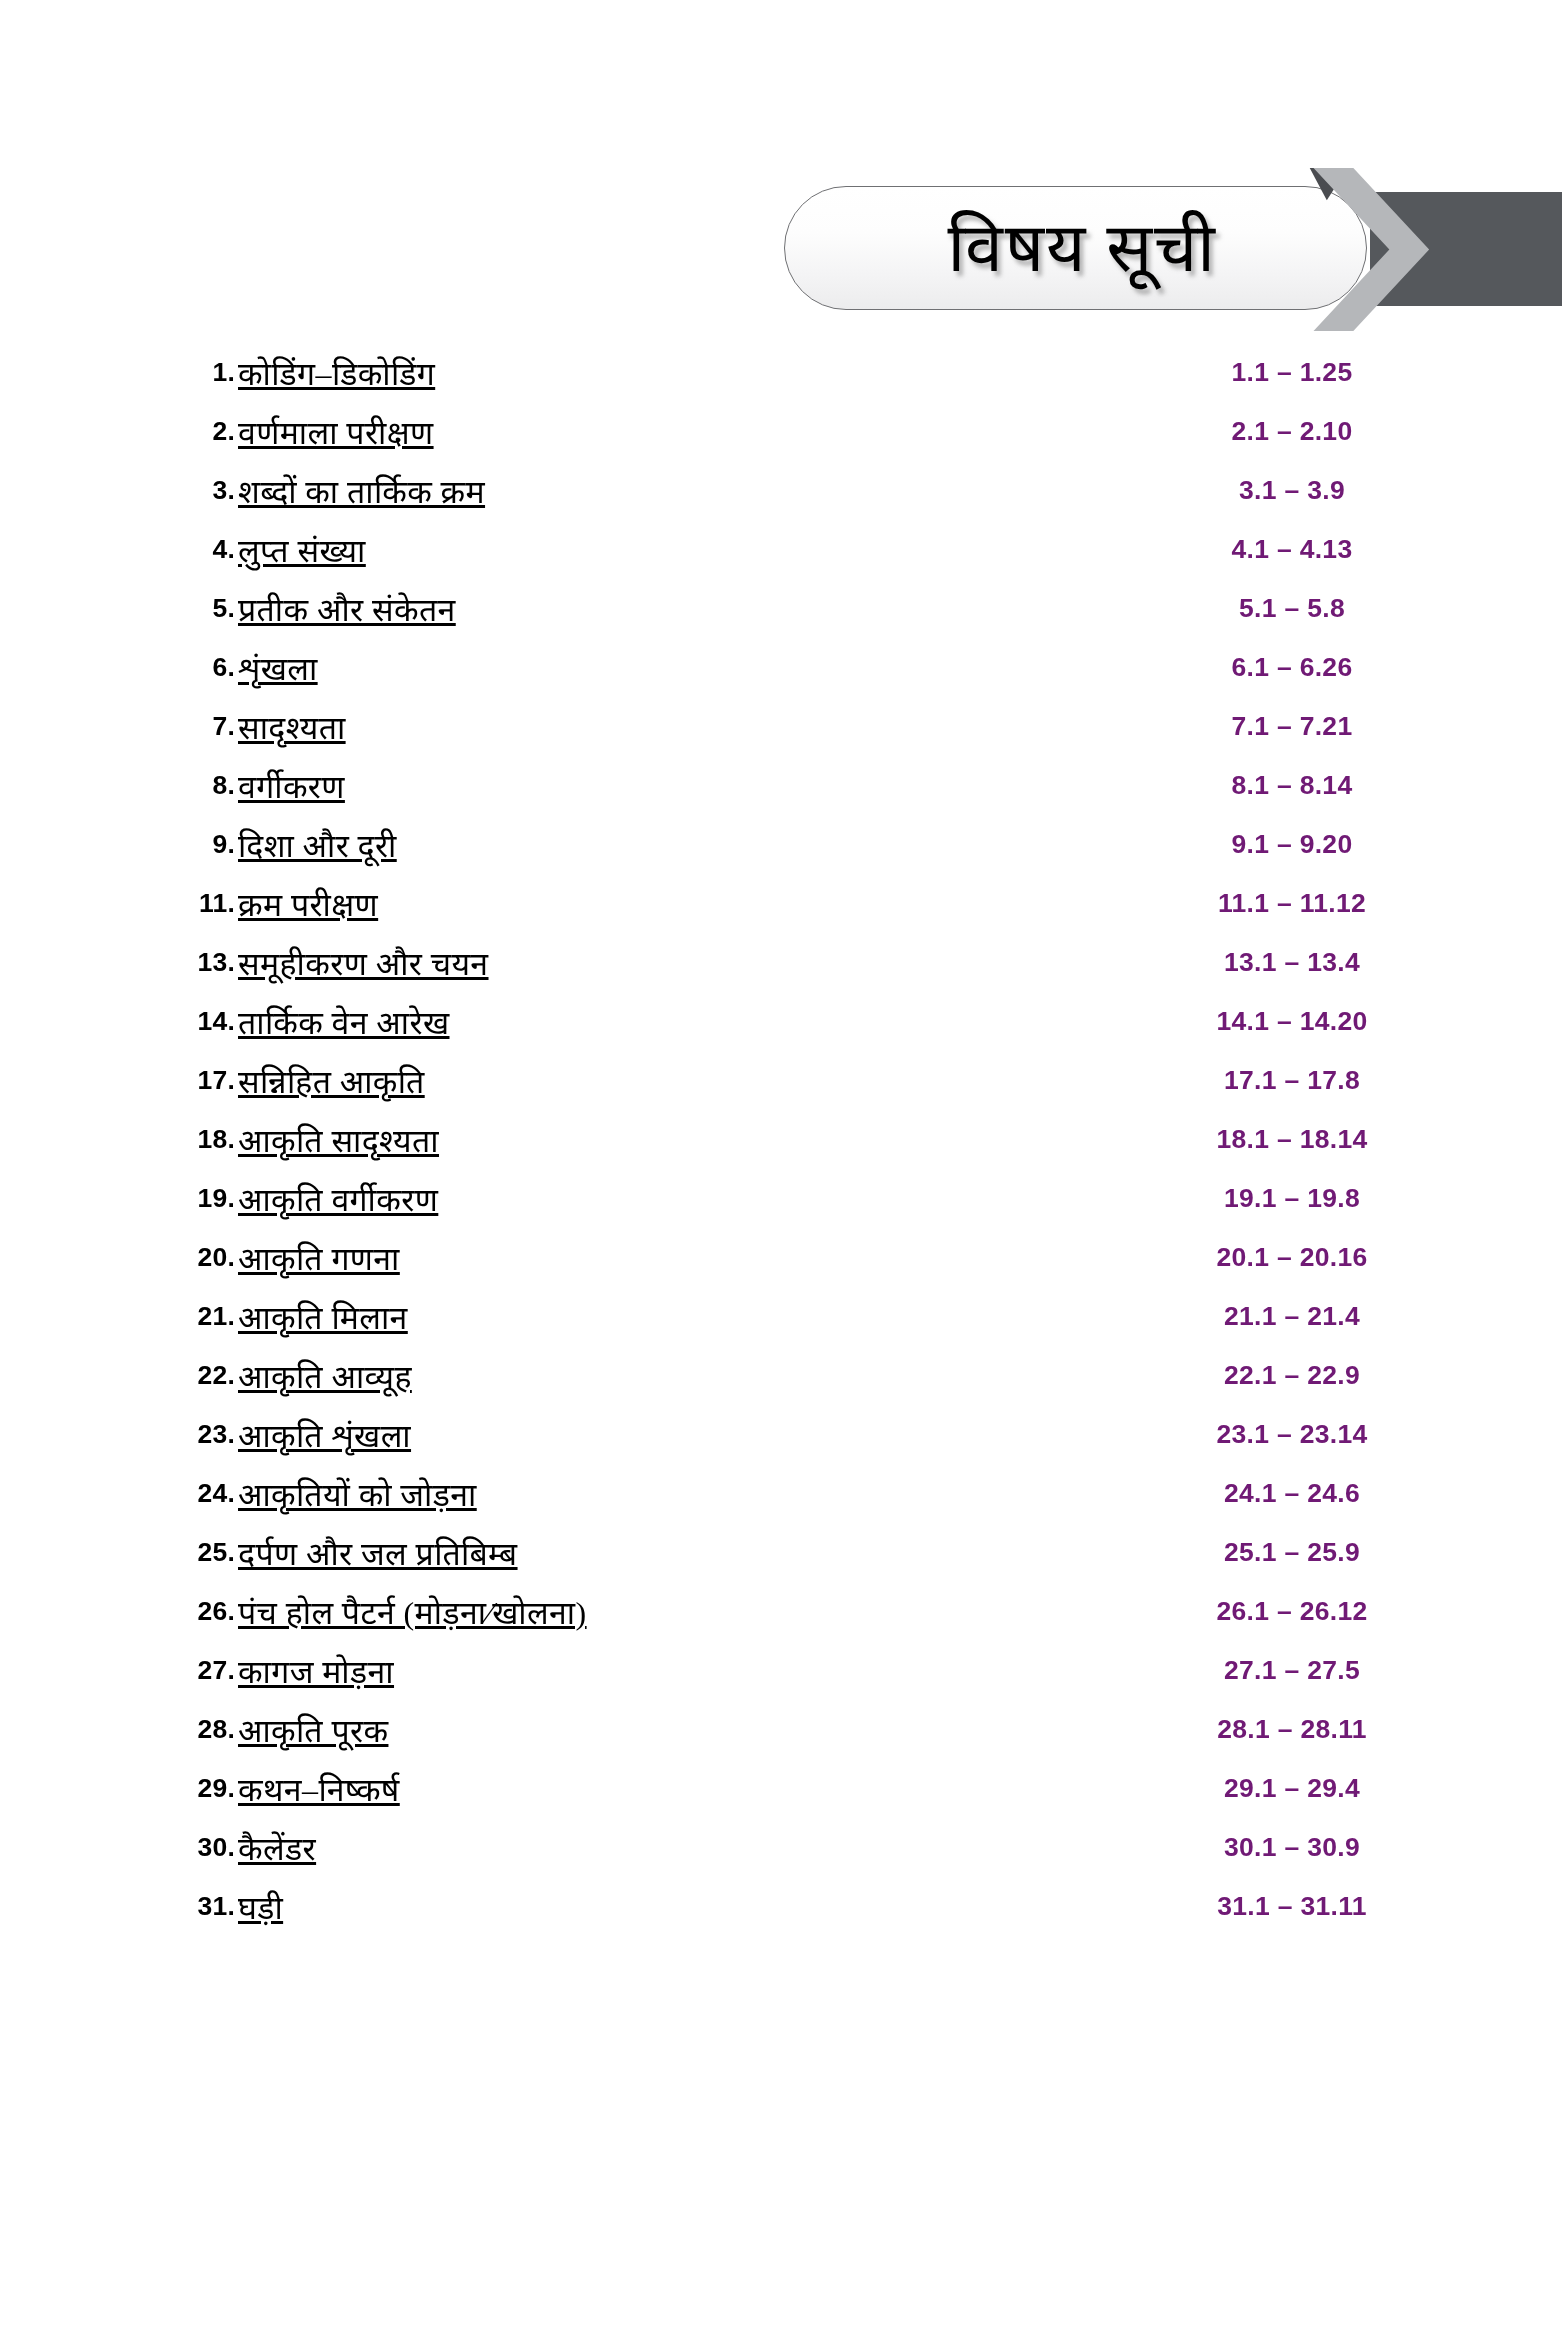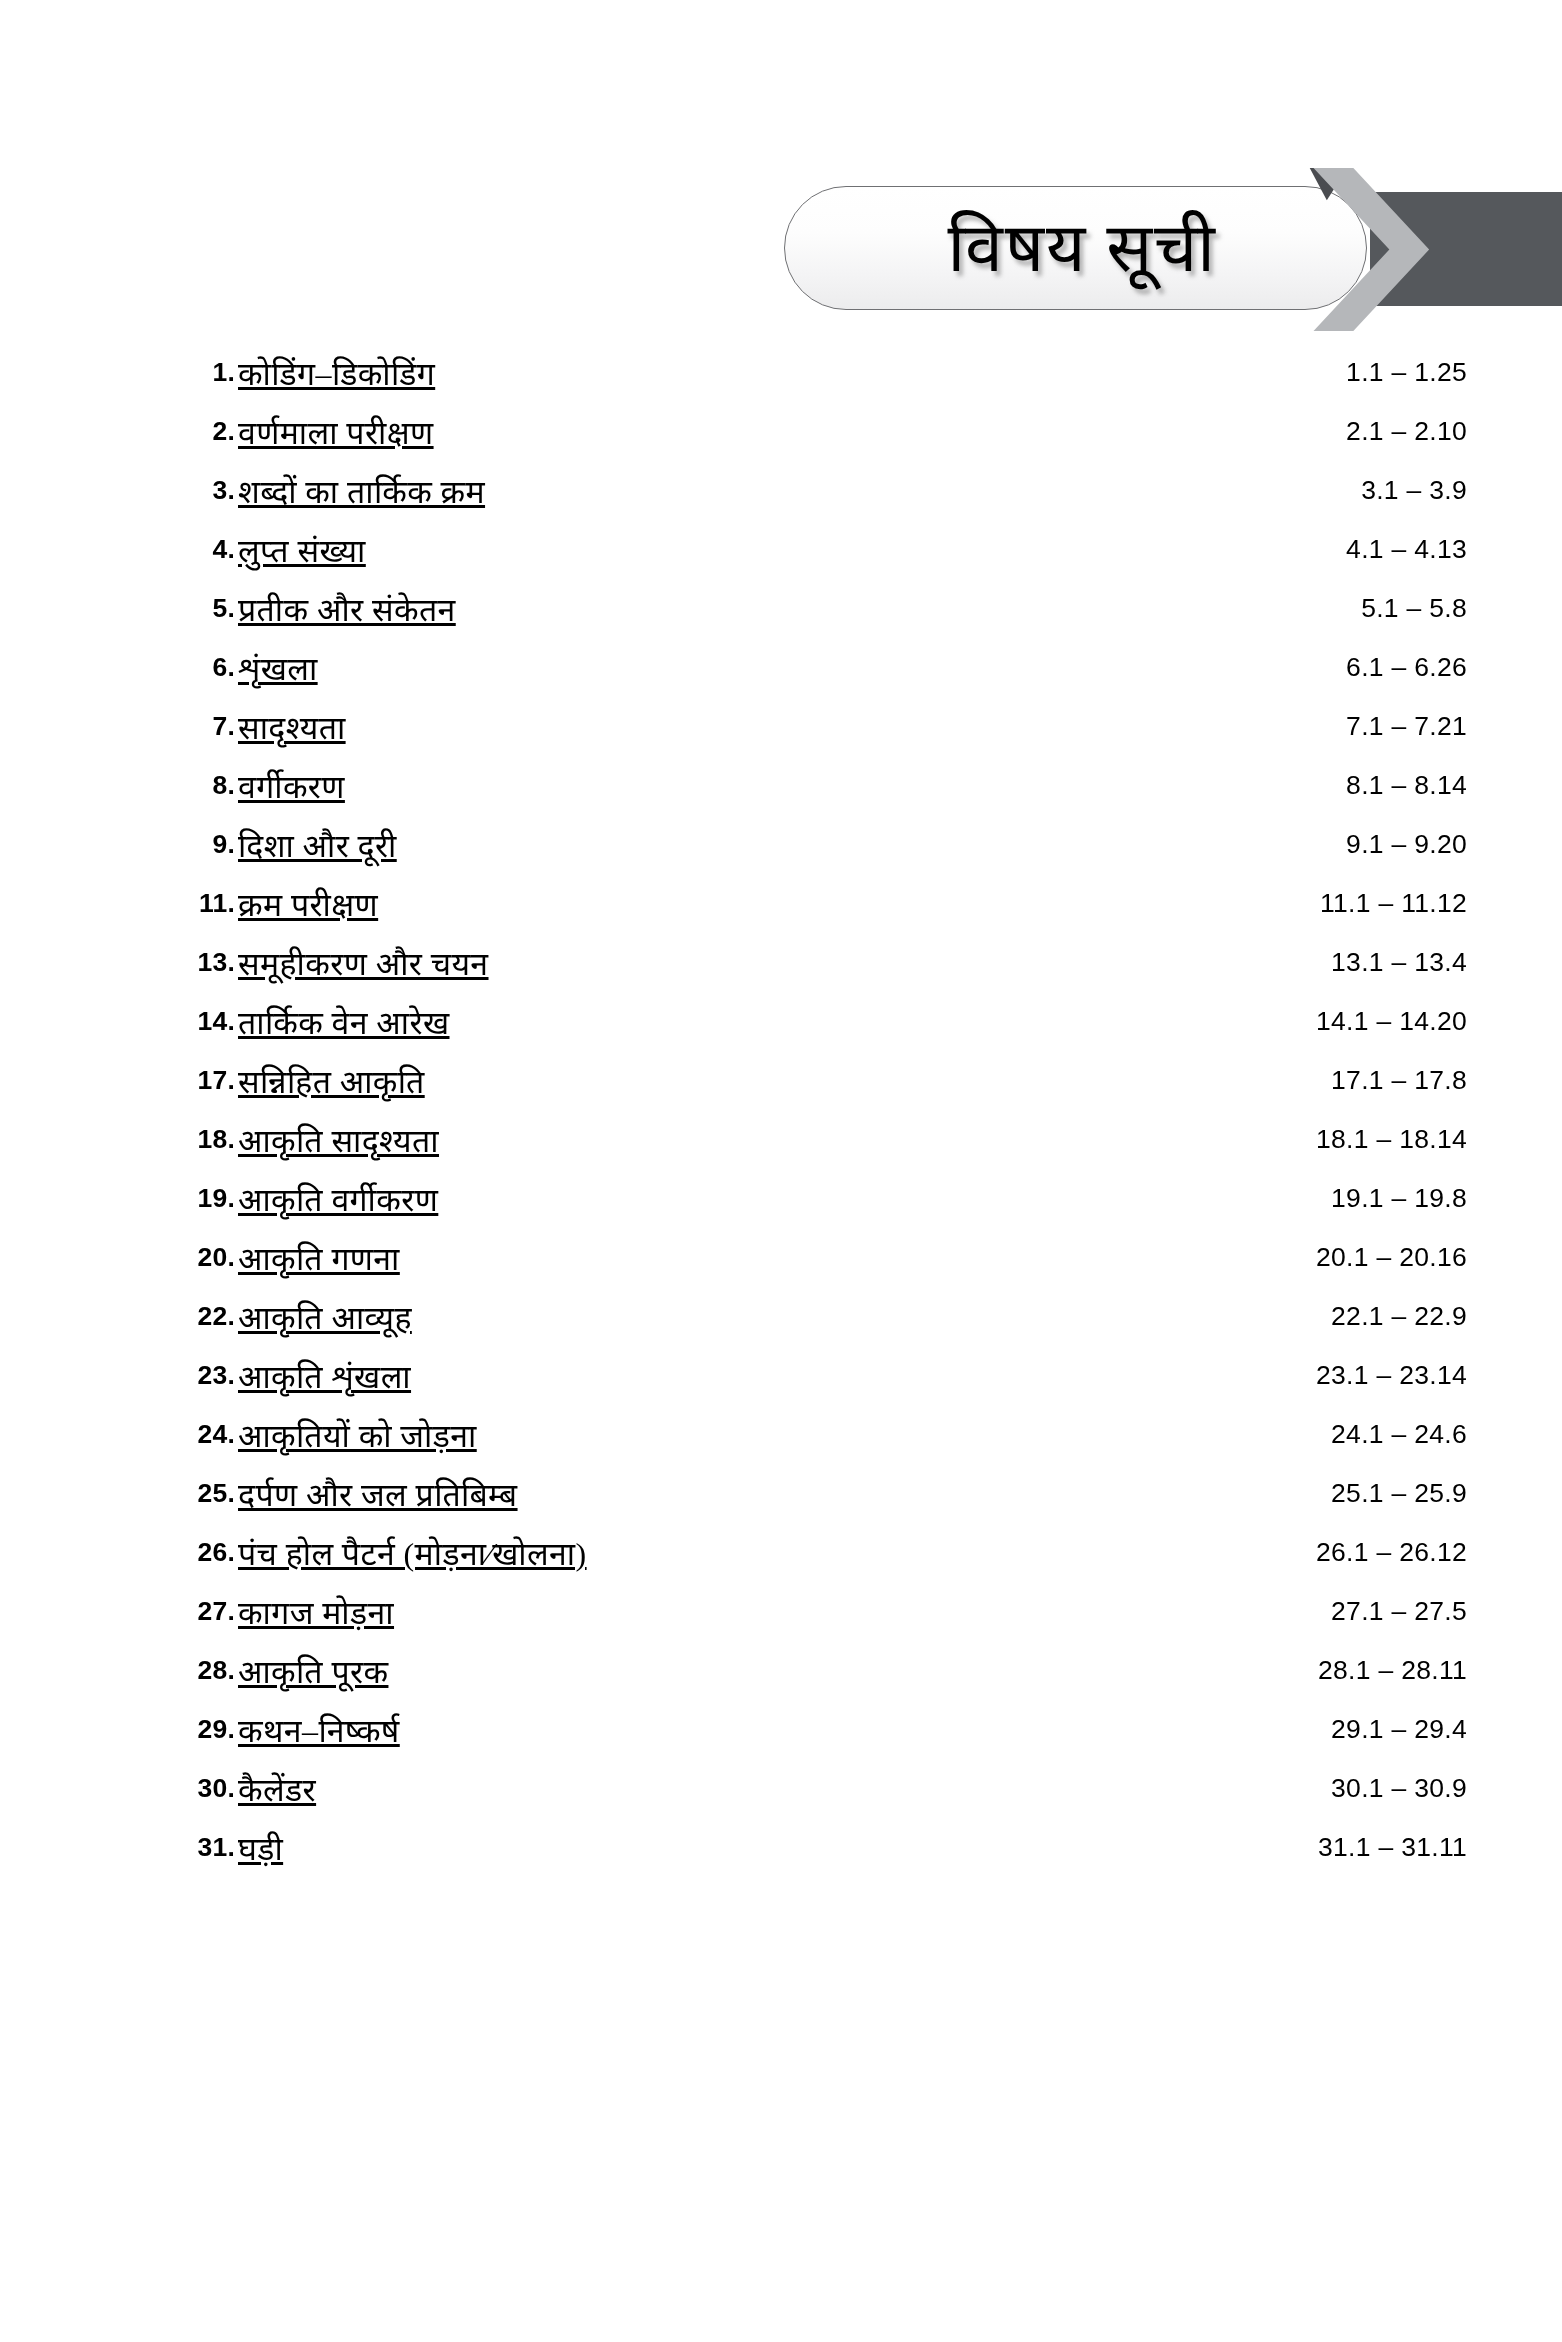--- a/index.html
+++ b/index.html
@@ -106,25 +106,25 @@
     font-size: 32px;
     color: #000;
     letter-spacing: 0.4px;
     white-space: nowrap;
     text-decoration: underline;
   }
   .toc-pages {
     position: absolute;
     left: 1117px;
     width: 350px;
-    text-align: right;
+    text-align: center;
     font-family: "Liberation Sans", "DejaVu Sans", sans-serif;
-    font-weight: normal;
+    font-weight: bold;
     font-size: 26.5px;
-    color: #000000;
+    color: #701a75;
     letter-spacing: 0.3px;
     white-space: nowrap;
   }
 </style>
 </head>
 <body>
 
 <div class="banner">
 
   <div class="banner-bar"></div>
@@ -217,20 +217,25 @@
       <div class="toc-num">19.</div>
       <div class="toc-title">आकृति वर्गीकरण</div>
       <div class="toc-pages">19.1 – 19.8</div>
     </div>
     <div class="toc-row">
       <div class="toc-num">20.</div>
       <div class="toc-title">आकृति गणना</div>
       <div class="toc-pages">20.1 – 20.16</div>
     </div>
     <div class="toc-row">
+      <div class="toc-num">21.</div>
+      <div class="toc-title">आकृति मिलान</div>
+      <div class="toc-pages">21.1 – 21.4</div>
+    </div>
+    <div class="toc-row">
       <div class="toc-num">22.</div>
       <div class="toc-title">आकृति आव्यूह</div>
       <div class="toc-pages">22.1 – 22.9</div>
     </div>
     <div class="toc-row">
       <div class="toc-num">23.</div>
       <div class="toc-title">आकृति शृंखला</div>
       <div class="toc-pages">23.1 – 23.14</div>
     </div>
     <div class="toc-row">

